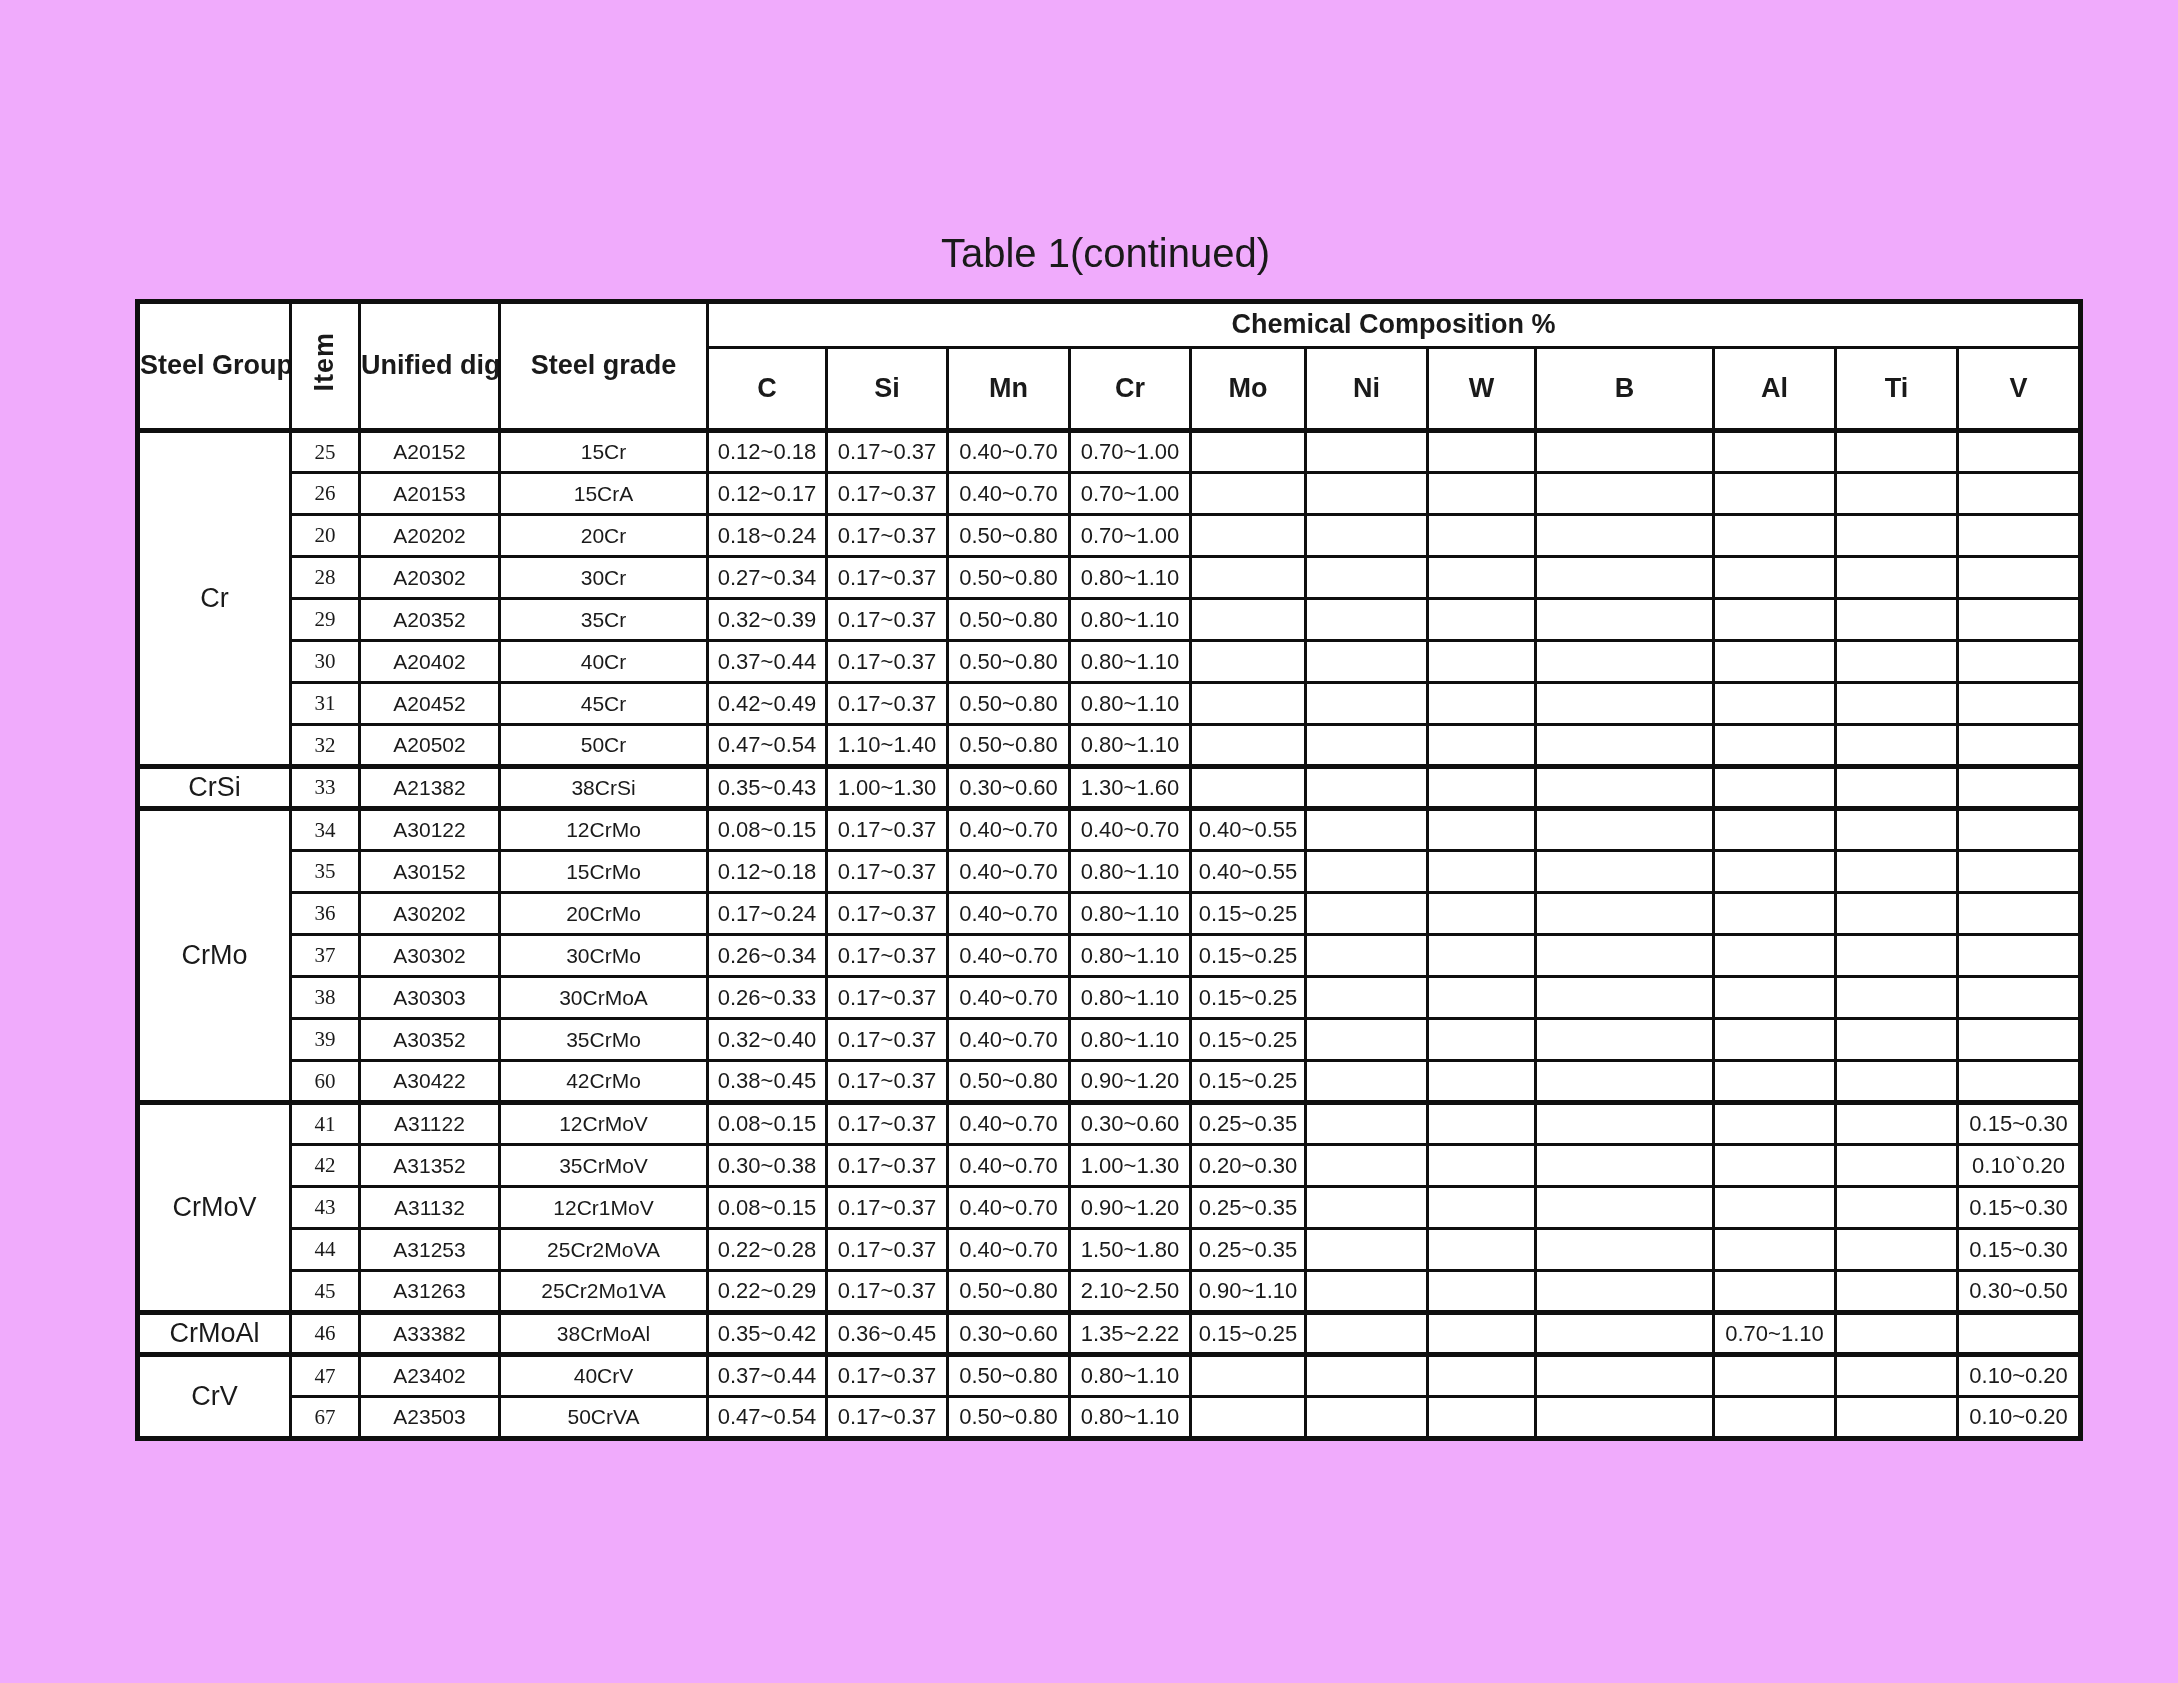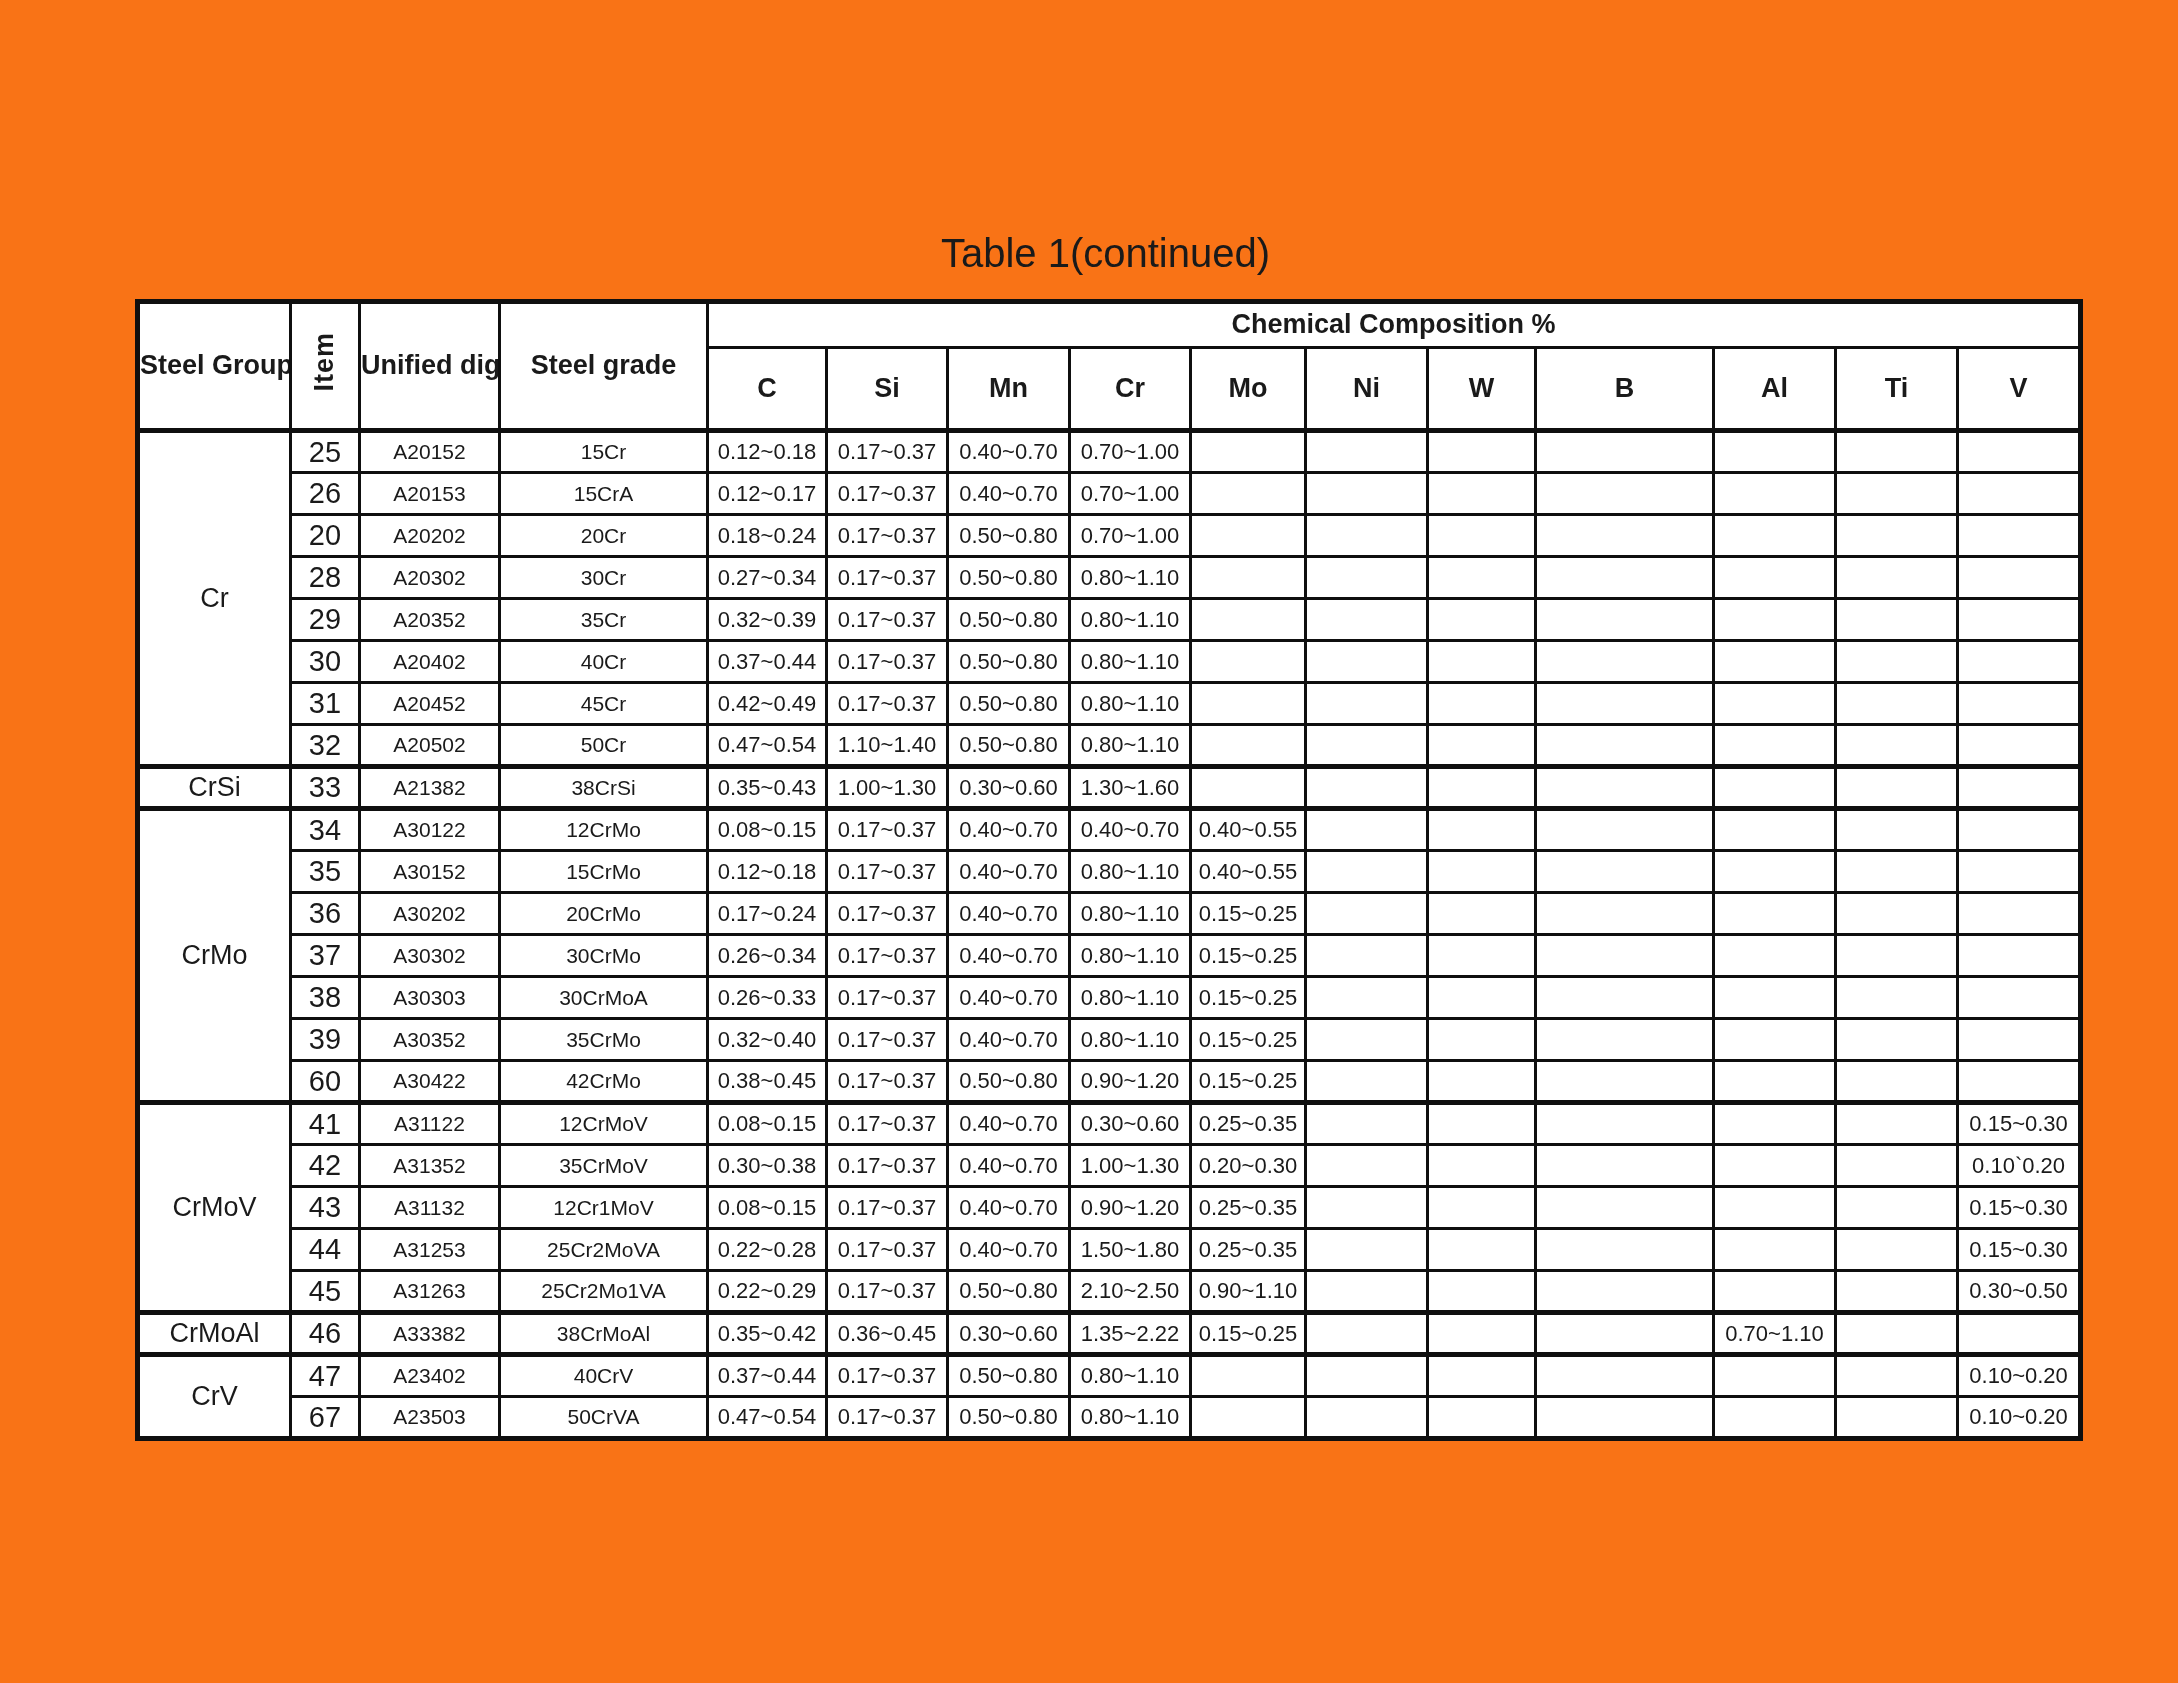--- a/index.html
+++ b/index.html
@@ -4,21 +4,21 @@
 <style>
   html, body {
     margin: 0;
     padding: 0;
     background: #ffffff;
   }
   .page {
     position: relative;
     width: 2178px;
     height: 1683px;
-    background: #f97316;
+    background: #f0abfc;
     font-family: "Liberation Sans", "DejaVu Sans", sans-serif;
     color: #1a1a1a;
     overflow: hidden;
   }
   .title {
     position: absolute;
     top: 231px;
     left: 135px;
     width: 1941px;
     text-align: center;
@@ -76,21 +76,22 @@
   }
   tbody td {
     font-size: 22px;
   }
   td.group-cell {
     text-align: left;
     padding-left: 13px;
     font-size: 27px;
   }
   td.item-cell {
-    font-size: 29px;
+    font-size: 21px;
+    font-family: Liberation Serif, serif;
   }
   td.code-cell, td.grade-cell {
     text-align: left;
     padding-left: 13px;
     font-size: 21px;
   }
   tr.group-start td {
     border-top: 5px solid #0f0f0f;
   }
   thead tr.elem-row th, thead th[rowspan] {

